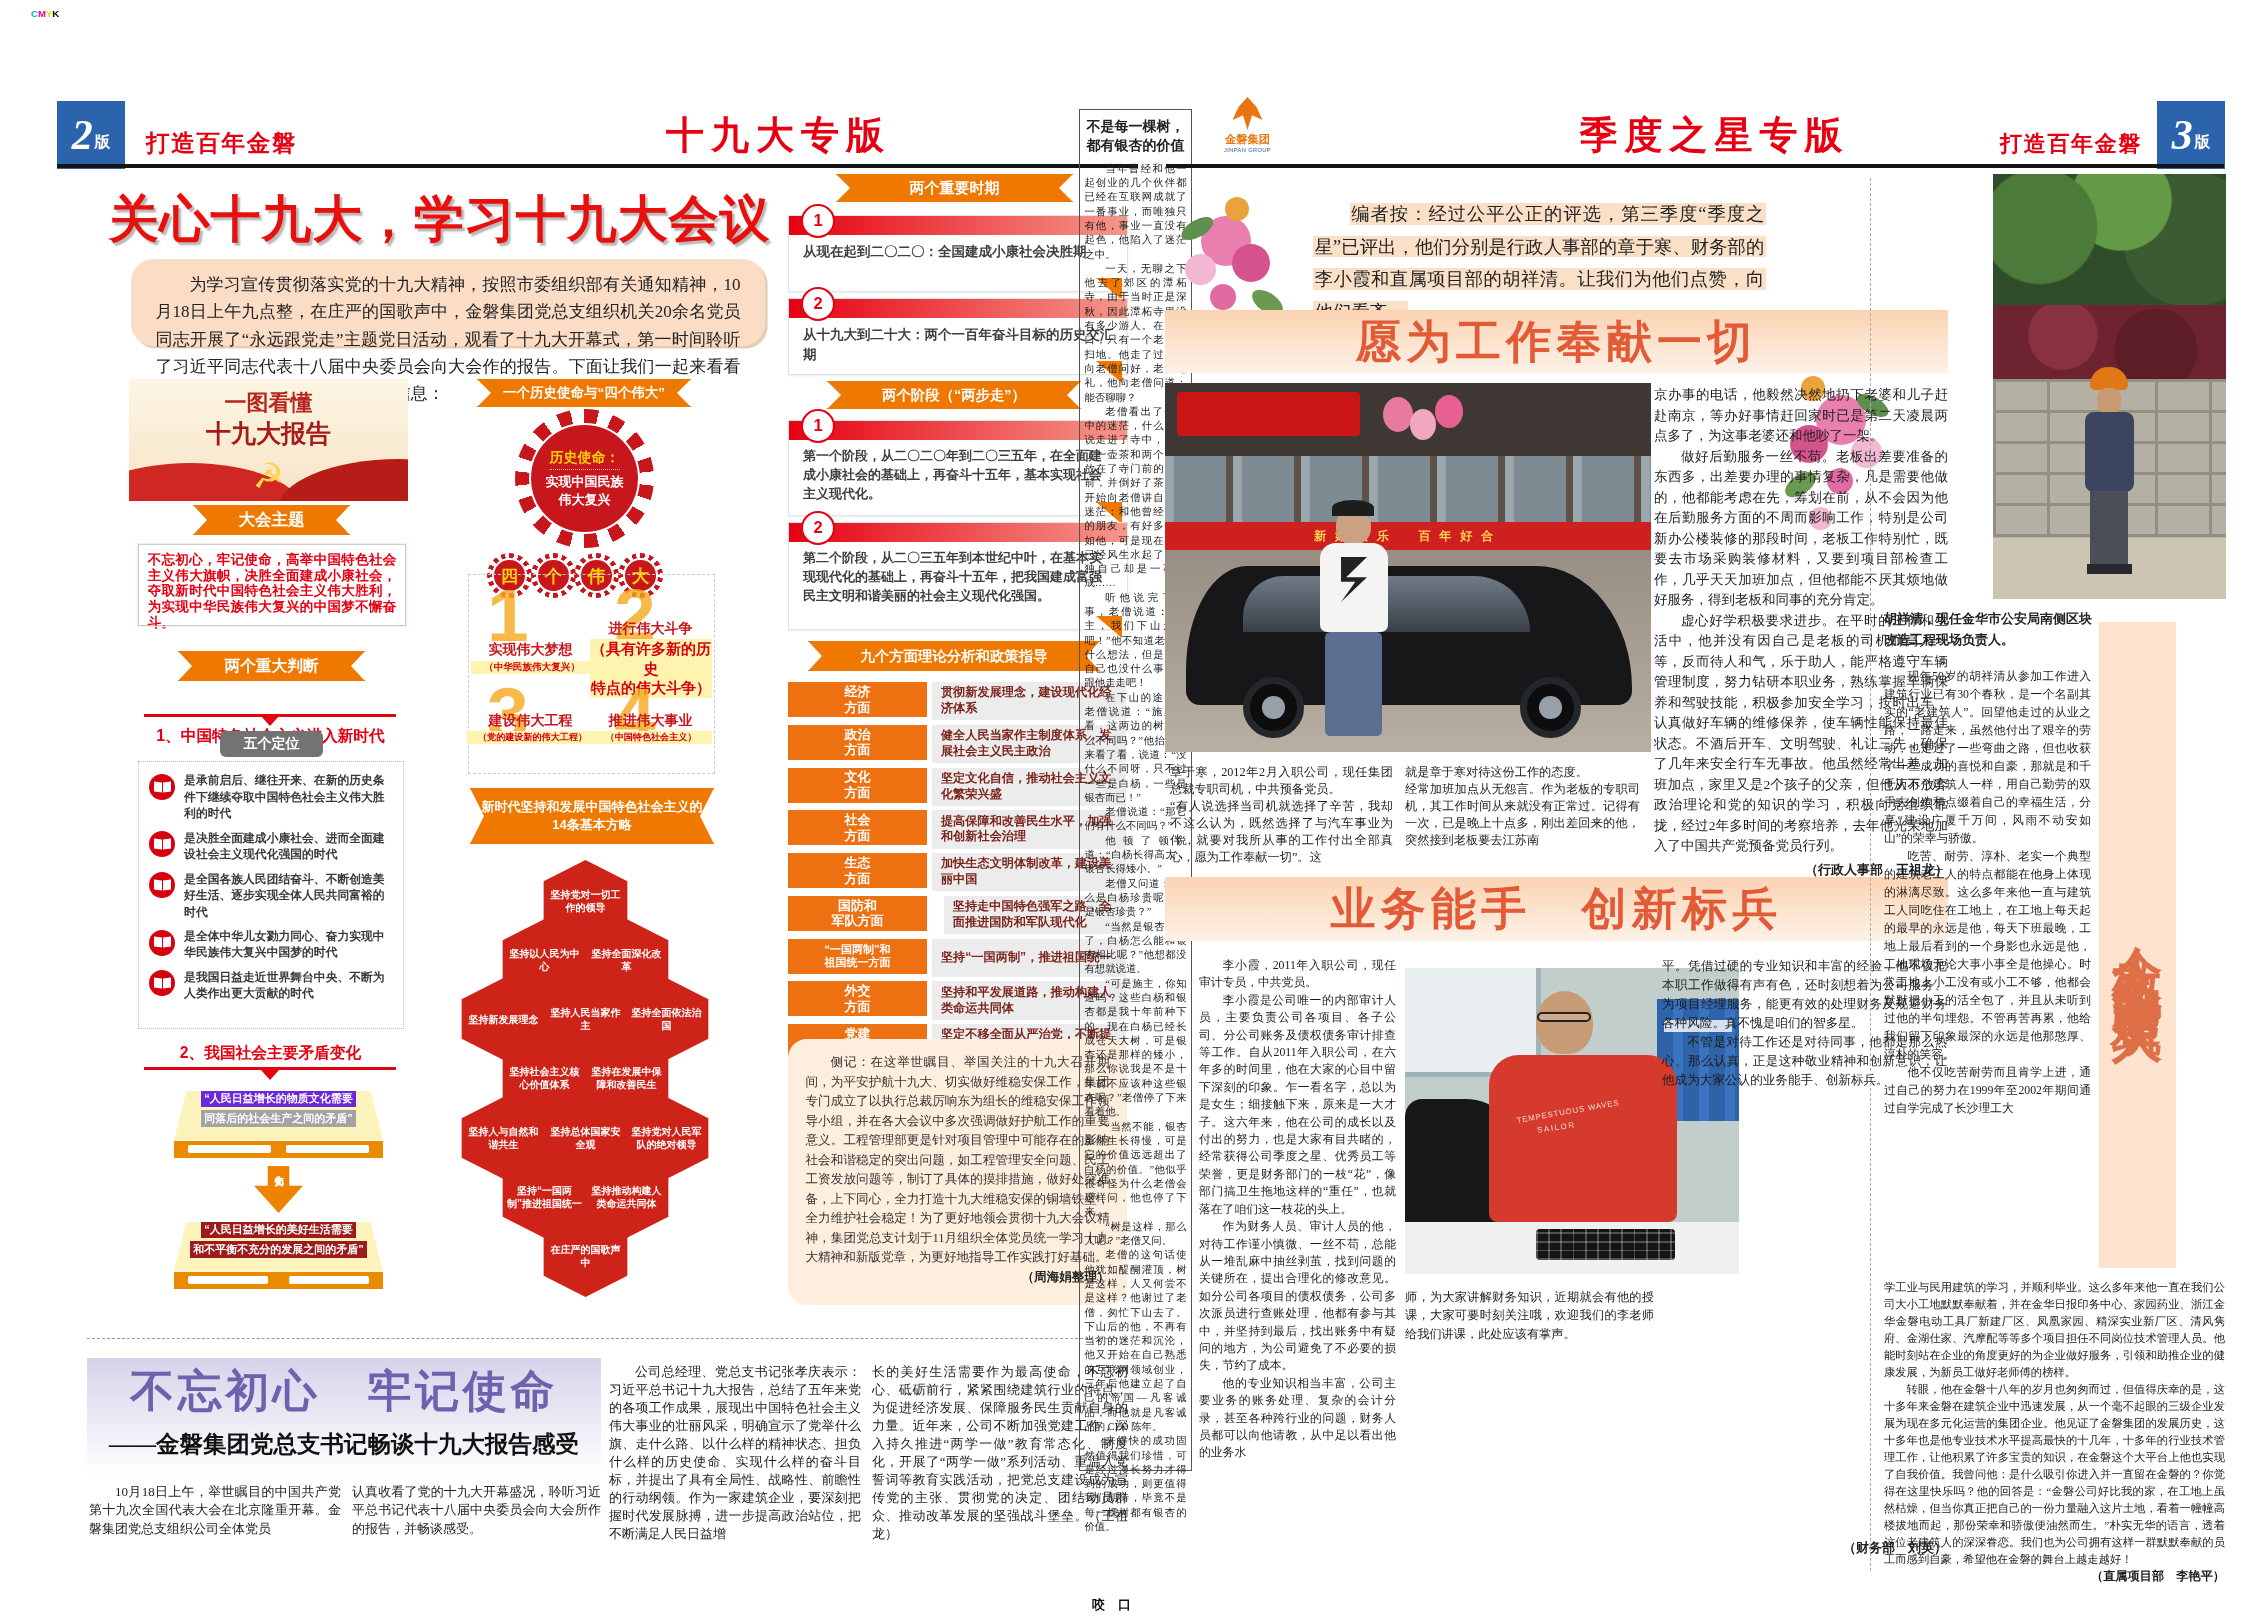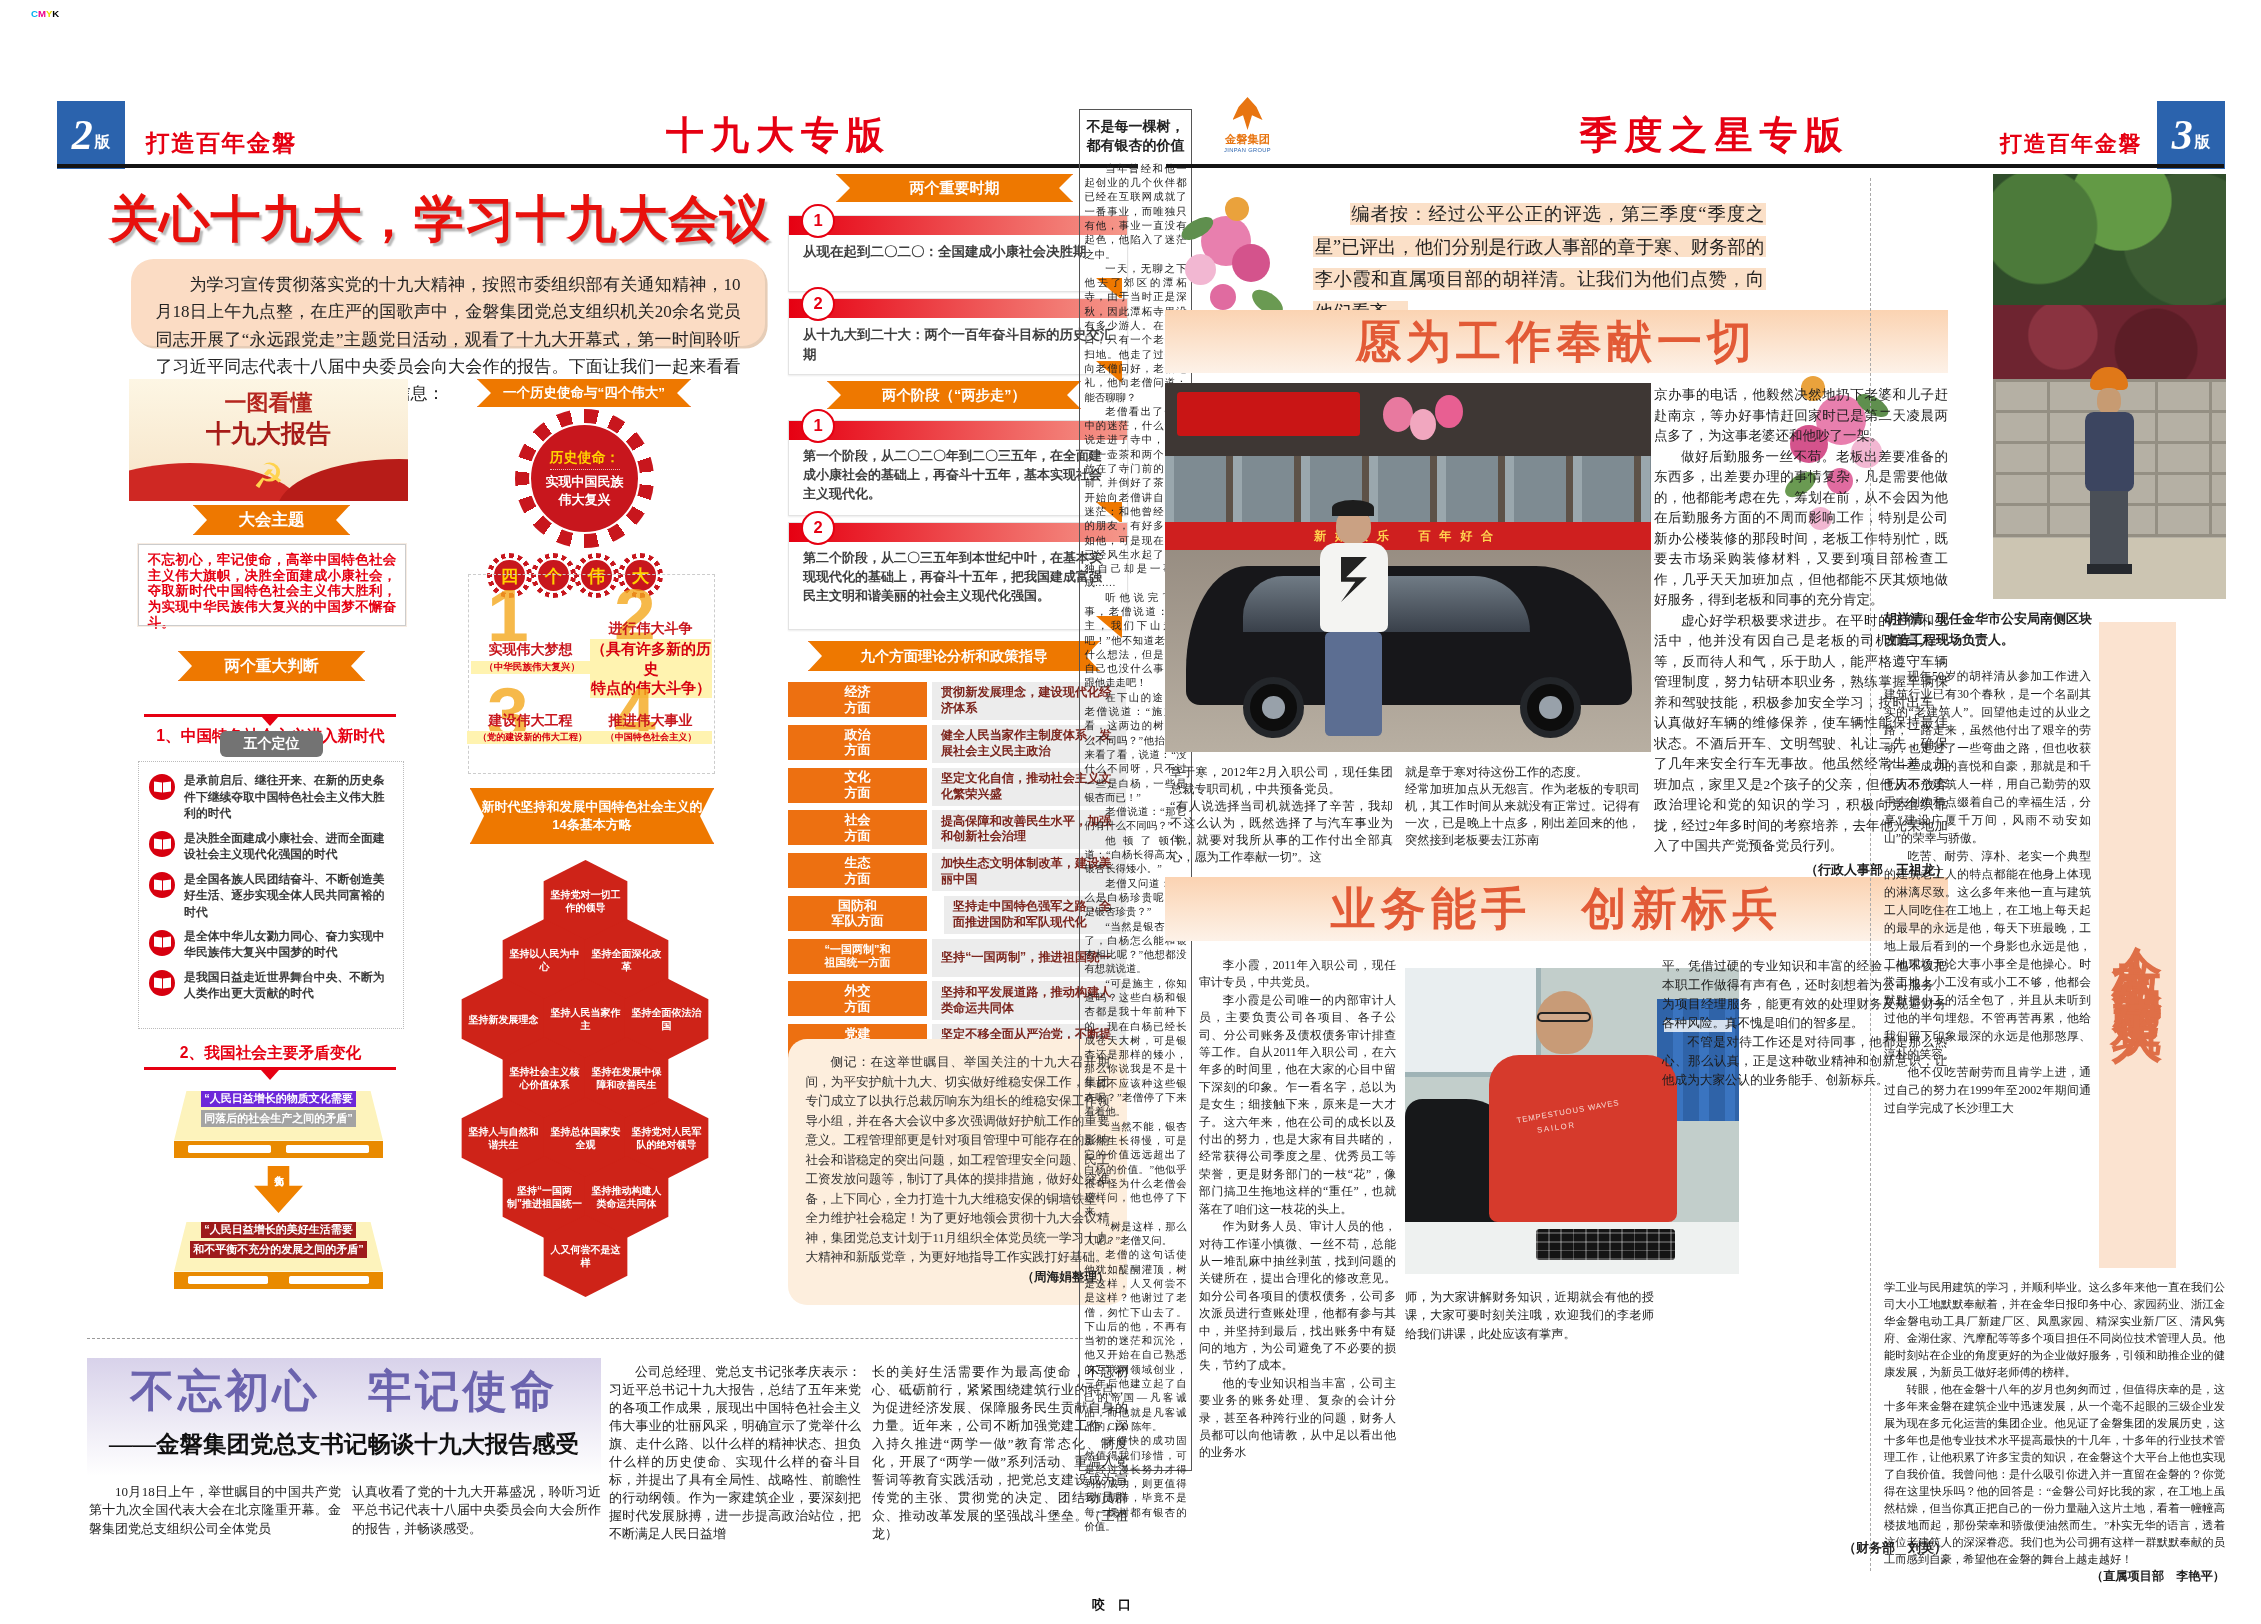--- a/index.html
+++ b/index.html
@@ -206,21 +206,21 @@
   <div class="hex" style="left:458px;top:978px;">坚持新发展理念</div>
   <div class="hex" style="left:540px;top:978px;">坚持人民当家作主</div>
   <div class="hex" style="left:621px;top:978px;">坚持全面依法治国</div>
   <div class="hex" style="left:499px;top:1037px;">坚持社会主义核心价值体系</div>
   <div class="hex" style="left:581px;top:1037px;">坚持在发展中保障和改善民生</div>
   <div class="hex" style="left:458px;top:1097px;">坚持人与自然和谐共生</div>
   <div class="hex" style="left:540px;top:1097px;">坚持总体国家安全观</div>
   <div class="hex" style="left:621px;top:1097px;">坚持党对人民军队的绝对领导</div>
   <div class="hex" style="left:499px;top:1156px;">坚持“一国两制”推进祖国统一</div>
   <div class="hex" style="left:581px;top:1156px;">坚持推动构建人类命运共同体</div>
-  <div class="hex" style="left:540px;top:1215px;">人又何尝不是这样</div>
+  <div class="hex" style="left:540px;top:1215px;">在庄严的国歌声中</div>
 
   <div class="abs ribbon" style="left:836px;top:174px;width:237px;height:28px;font-size:15px;">两个重要时期</div>
   <div class="abs card" style="left:788px;top:215px;width:338px;height:75px;">
     <div class="cardbar"></div>
       <div class="badge">1</div>
     <div class="cardtxt">从现在起到二〇二〇：全国建成小康社会决胜期</div>
       <div class="fold"></div>
   </div>
   <div class="abs card" style="left:788px;top:298px;width:338px;height:75px;">
     <div class="cardbar"></div>

